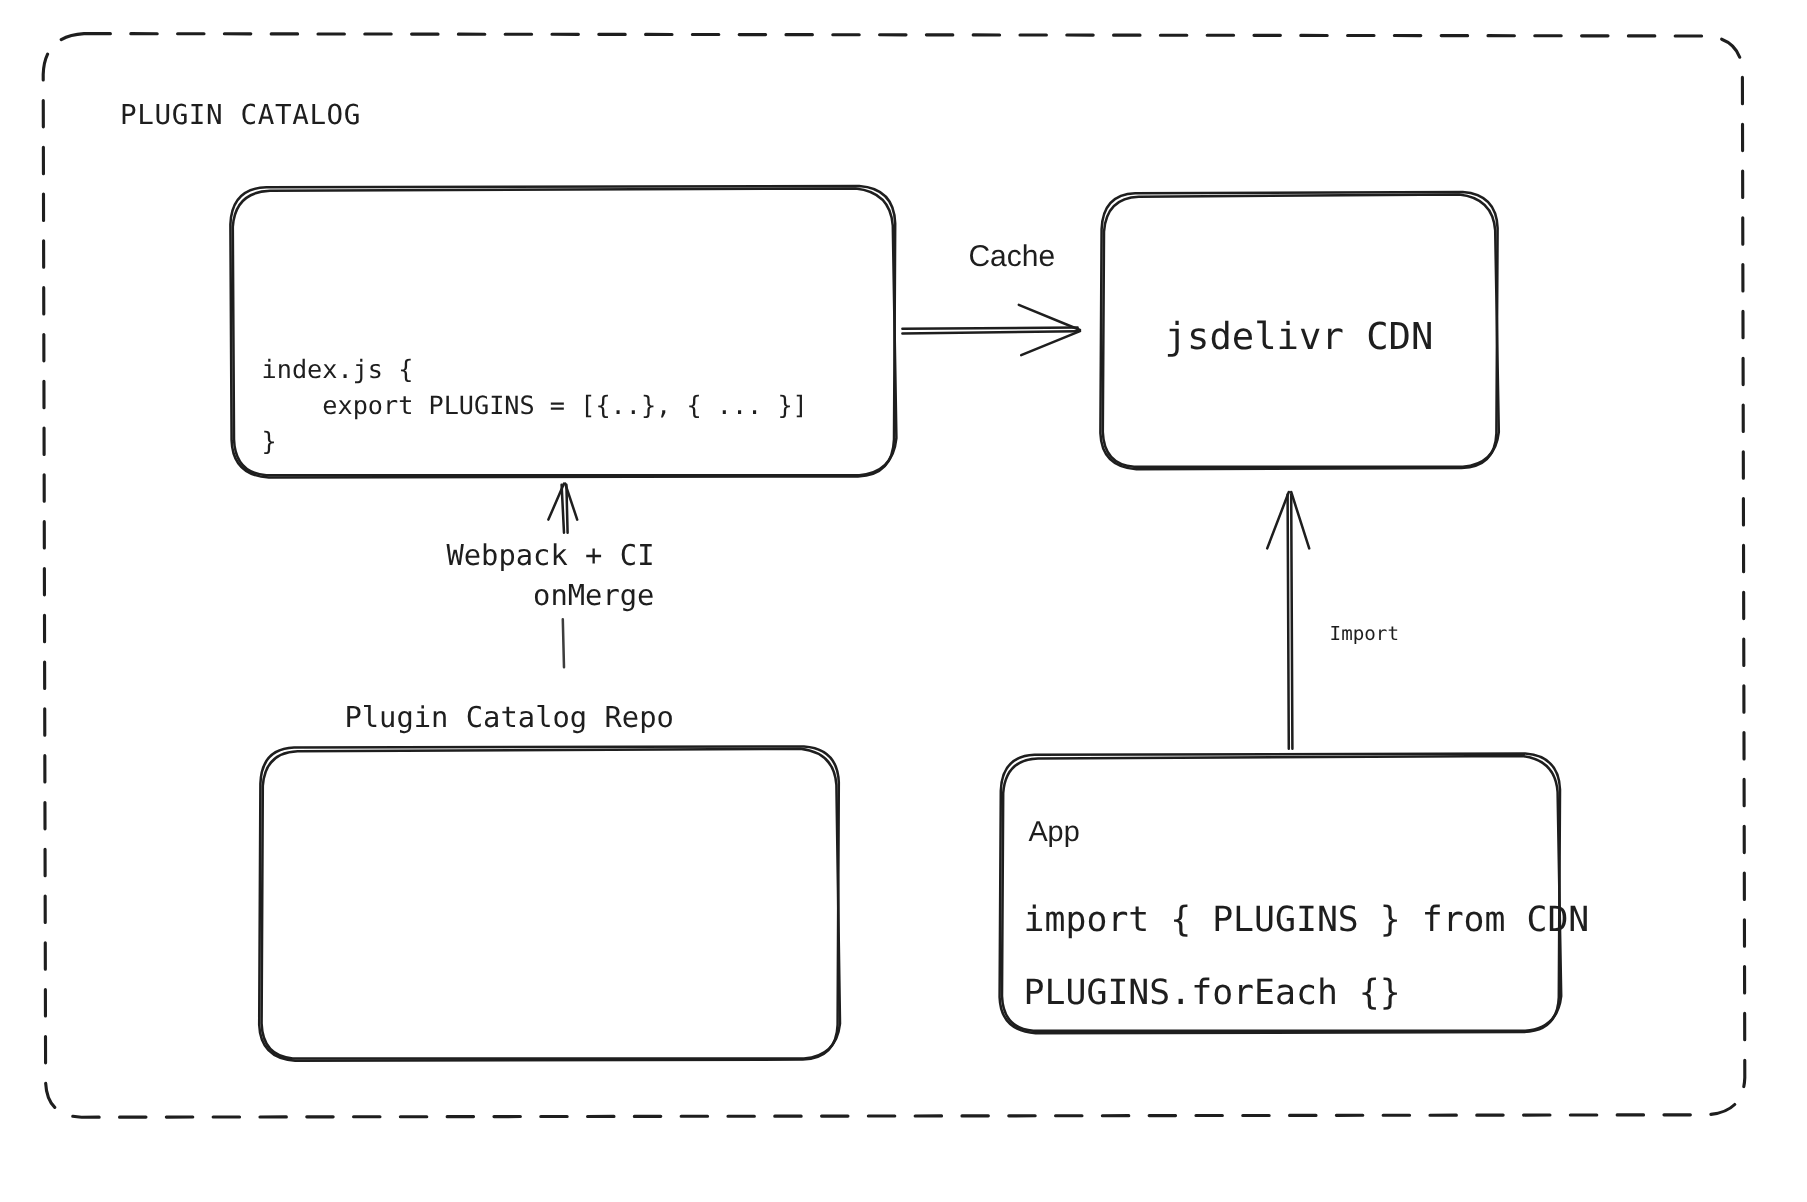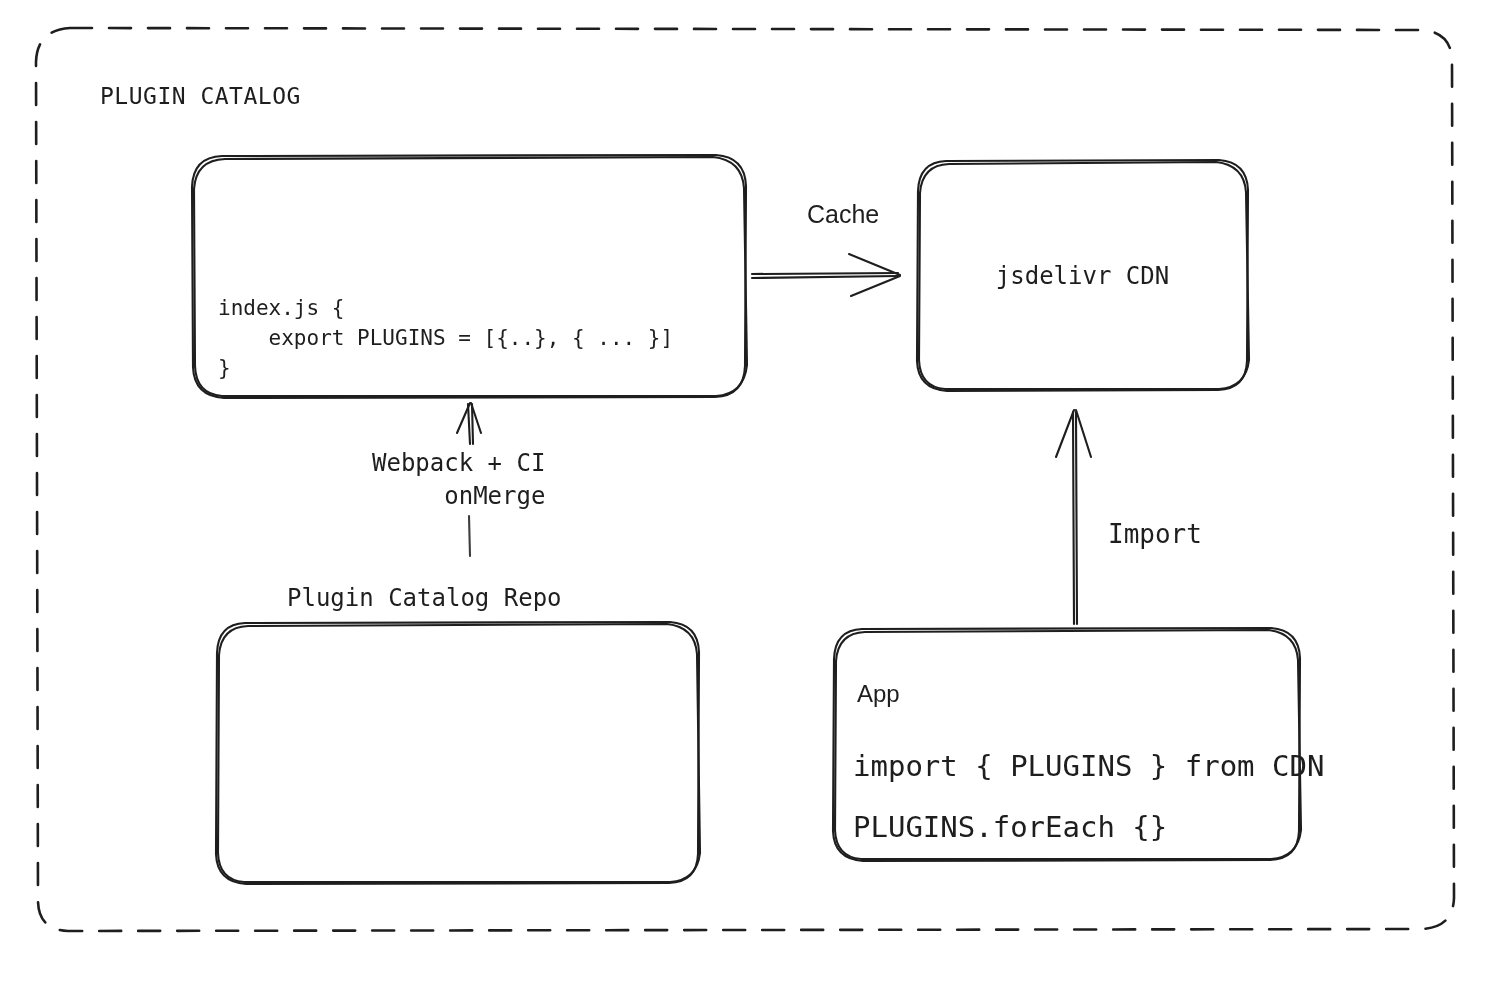--- a/index.html
+++ b/index.html
@@ -65,41 +65,41 @@
     line-height: 1.42;
     margin-top: 41px;
   }
 
   
   #cdn-title {
     left: 917px;
     top: 261px;
     width: 331px;
     text-align: center;
-    font-size: 24px;
+    font-size: 31px;
   }
 
   
   #cache-label {
     left: 787px;
     top: 198px;
     font-size: 25px;
     margin-left: 20px;
   }
   #build-label {
     left: 372px;
     top: 447px;
     font-size: 24px;
     text-align: right;
     line-height: 1.38;
   }
   #import-label {
     left: 1108px;
     top: 517px;
-    font-size: 26px;
+    font-size: 16px;
   }
 
   
   #repo-caption {
     left: 287px;
     top: 583px;
     font-size: 24px;
   }
   #repo-files {
     left: 222px;

